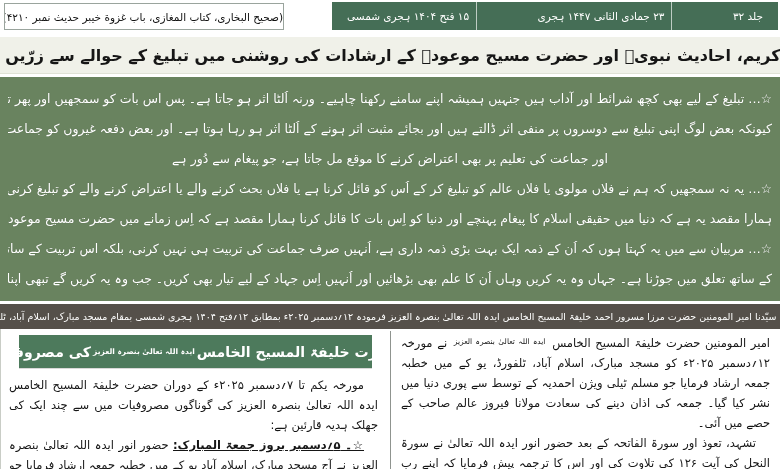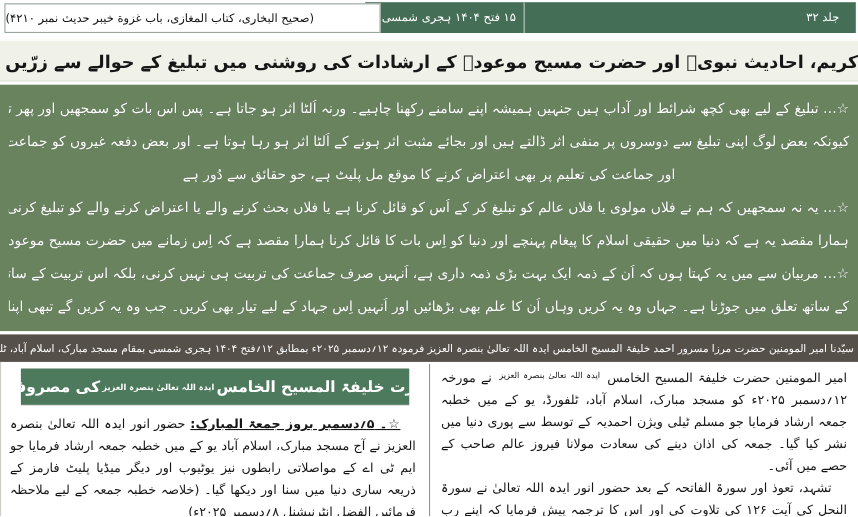--- a/index.html
+++ b/index.html
@@ -13,23 +13,23 @@
   .masthead { position:relative; height:34px; }
   .issue-bar {
     position:absolute; right:2px; top:2px; width:446px; height:28px;
     background:#456e56; color:#fff; display:flex; align-items:center;
     justify-content:space-between; padding:0 8px; font-size:10.5px;
     white-space:nowrap; overflow:hidden;
   }
   .issue-seg { padding:0 7px; line-height:28px; }
   .issue-seg + .issue-seg { border-right:1px solid rgba(255,255,255,.65); }
   .ref-box {
-    position:absolute; left:4px; top:3px; width:342px; height:27px;
+    position:absolute; left:4px; top:3px; width:280px; height:27px;
     background:#fff; border:1px solid #9aa49d; display:flex;
-    align-items:center; justify-content:flex-end; font-size:10.5px;
+    align-items:center; justify-content:flex-start; font-size:10.5px;
     white-space:nowrap; overflow:hidden; color:#111;
   }
   
   .title-band {
     margin-top:2px; height:38px; background:#f0f1e9;
     display:flex; align-items:center; justify-content:center;
     font-size:16px; font-weight:bold; white-space:nowrap; overflow:hidden;
     border-top:1px solid #fff; border-bottom:1px solid #e0e2d6;
   }
   
@@ -74,36 +74,37 @@
   .entry-lead { font-weight:bold;text-decoration:underline; }
 </style>
 </head>
 <body>
 
 <div class="page">
 
   <div class="masthead">
     <div class="issue-bar">
       <span class="issue-seg">جلد ۳۲</span>
+      <span class="issue-seg">۲۳ جمادی الثانی ۱۴۴۷ ہجری</span>
       <span class="issue-seg">۱۵ فتح ۱۴۰۴ ہجری شمسی</span>
 
     </div>
     <div class="ref-box">
       <span>(صحیح البخاری، کتاب المغازی، باب غزوة خیبر حدیث نمبر ۴۲۱۰)</span>
     </div>
   </div>
 
   <div class="title-band">
     <span>قرآن کریم، احادیث نبویﷺ اور حضرت مسیح موعودؑ کے ارشادات کی روشنی میں تبلیغ کے حوالے سے زرّیں نصائح</span>
   </div>
 
   <div class="quotes-panel">
     <div class="quote-line">☆… تبلیغ کے لیے بھی کچھ شرائط اور آداب ہیں جنہیں ہمیشہ اپنے سامنے رکھنا چاہیے۔ ورنہ اُلٹا اثر ہو جاتا ہے۔ پس اس بات کو سمجھیں اور پھر تبلیغ کریں۔</div>
     <div class="quote-line">کیونکہ بعض لوگ اپنی تبلیغ سے دوسروں پر منفی اثر ڈالتے ہیں اور بجائے مثبت اثر ہونے کے اُلٹا اثر ہو رہا ہوتا ہے۔ اور بعض دفعہ غیروں کو جماعت پر بھی</div>
-    <div class="quote-line">اور جماعت کی تعلیم پر بھی اعتراض کرنے کا موقع مل پلیٹ ہے، جو حقائق سے دُور ہے</div>
+    <div class="quote-line">اور جماعت کی تعلیم پر بھی اعتراض کرنے کا موقع مل جاتا ہے، جو پیغام سے دُور ہے</div>
     <div class="quote-line">☆… یہ نہ سمجھیں کہ ہم نے فلاں مولوی یا فلاں عالم کو تبلیغ کر کے اُس کو قائل کرنا ہے یا فلاں بحث کرنے والے یا اعتراض کرنے والے کو تبلیغ کرنی ہے۔</div>
     <div class="quote-line">ہمارا مقصد یہ ہے کہ دنیا میں حقیقی اسلام کا پیغام پہنچے اور دنیا کو اِس بات کا قائل کرنا ہمارا مقصد ہے کہ اِس زمانے میں حضرت مسیح موعودؑ نے آنا تھا، وہ آ گئے</div>
     <div class="quote-line">☆… مربیان سے میں یہ کہتا ہوں کہ اُن کے ذمہ ایک بہت بڑی ذمہ داری ہے، اُنہیں صرف جماعت کی تربیت ہی نہیں کرنی، بلکہ اس تربیت کے ساتھ ساتھ افراد کو اللہ تعالیٰ</div>
     <div class="quote-line">کے ساتھ تعلق میں جوڑنا ہے۔ جہاں وہ یہ کریں وہاں اُن کا علم بھی بڑھائیں اور اُنہیں اِس جہاد کے لیے تیار بھی کریں۔ جب وہ یہ کریں گے تبھی اپنا عہد پورا کرنے والے ہوں گے</div>
   </div>
 
   <div class="attribution-bar">
     <span>خلاصہ خطبہ جمعہ سیّدنا امیر المومنین حضرت مرزا مسرور احمد خلیفۃ المسیح الخامس ایدہ اللہ تعالیٰ بنصرہ العزیز فرمودہ ۱۲؍دسمبر ۲۰۲۵ء بمطابق ۱۲؍فتح ۱۴۰۴ ہجری شمسی بمقام مسجد مبارک، اسلام آباد، ٹلفورڈ (سرے)، یو کے</span>
   </div>
 
@@ -120,20 +121,21 @@
     </div>
 
     <div class="column-divider"></div>
 
     <div class="engagements-column">
       <div class="engagements-header-box">
         <span>حضرت خلیفۃ المسیح الخامس</span>
         <span class="small-honorific">ایدہ اللہ تعالیٰ بنصرہ العزیز</span>
         <span>کی مصروفیات</span>
       </div>
+      <p class="col-par indent">مورخہ یکم تا ۷؍دسمبر ۲۰۲۵ء کے دوران حضرت خلیفۃ المسیح الخامس ایدہ اللہ تعالیٰ بنصرہ العزیز کی گوناگوں مصروفیات میں سے چند ایک کی جھلک ہدیہ قارئین ہے:</p>
       <p class="col-par indent">
         <b class="entry-lead">☆۔ ۵؍دسمبر بروز جمعۃ المبارک:</b>
         <span>حضور انور ایدہ اللہ تعالیٰ بنصرہ العزیز نے آج مسجد مبارک، اسلام آباد یو کے میں خطبہ جمعہ ارشاد فرمایا جو ایم ٹی اے کے مواصلاتی رابطوں نیز یوٹیوب اور دیگر میڈیا پلیٹ فارمز کے ذریعہ ساری دنیا میں سنا اور دیکھا گیا۔ (خلاصہ خطبہ جمعہ کے لیے ملاحظہ فرمائیں الفضل انٹرنیشنل ۸؍دسمبر ۲۰۲۵ء)</span>
       </p>
     </div>
 
   </div>
 </div>
 
 </body></html>

